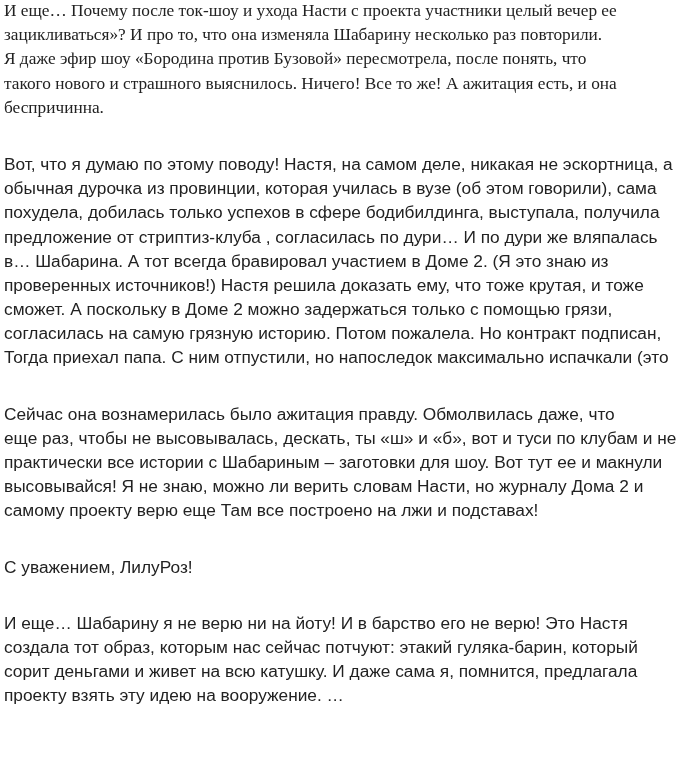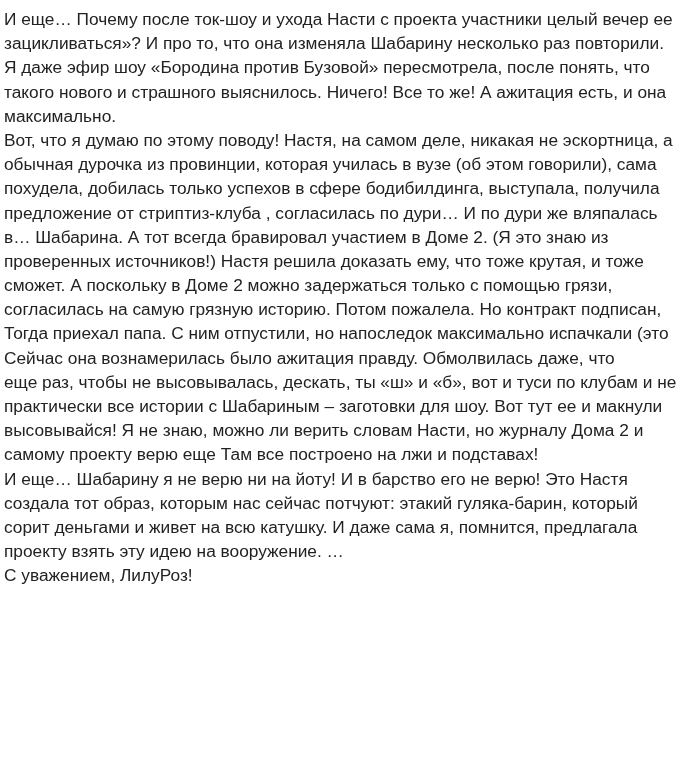--- a/index.html
+++ b/index.html
@@ -24,34 +24,35 @@
     font-size: 17.3px;
     line-height: 24.2px;
     height: 24.2px;
     white-space: nowrap;
     letter-spacing: 0px;
   }
   .paragraph {
     margin: 0;
   }
   .paragraph + .paragraph {
+    margin-top: 32px;
   }
-  .p1 { padding-top: 8px; margin-top: -1px; }
+  .p1 { padding-top: 0px; margin-top: -1px; font-family: Liberation Serif, serif; }
 </style>
 </head>
 <body>
 
 <div class="article">
 
   <p class="paragraph p1">
     <span class="line">И еще… Почему после ток-шоу и ухода Насти с проекта участники целый вечер ее</span>
     <span class="line">зацикливаться»? И про то, что она изменяла Шабарину несколько раз повторили.</span>
     <span class="line">Я даже эфир шоу «Бородина против Бузовой» пересмотрела, после понять, что</span>
     <span class="line">такого нового и страшного выяснилось. Ничего! Все то же! А ажитация есть, и она</span>
-    <span class="line">максимально.</span>
+    <span class="line">беспричинна.</span>
   </p>
 
   <p class="paragraph">
     <span class="line">Вот, что я думаю по этому поводу! Настя, на самом деле, никакая не эскортница, а</span>
     <span class="line">обычная дурочка из провинции, которая училась в вузе (об этом говорили), сама</span>
     <span class="line">похудела, добилась только успехов в сфере бодибилдинга, выступала, получила</span>
     <span class="line">предложение от стриптиз-клуба , согласилась по дури… И по дури же вляпалась</span>
     <span class="line">в… Шабарина. А тот всегда бравировал участием в Доме 2. (Я это знаю из</span>
     <span class="line">проверенных источников!) Настя решила доказать ему, что тоже крутая, и тоже</span>
     <span class="line">сможет. А поскольку в Доме 2 можно задержаться только с помощью грязи,</span>
@@ -61,23 +62,23 @@
 
   <p class="paragraph">
     <span class="line">Сейчас она вознамерилась было ажитация правду. Обмолвилась даже, что</span>
     <span class="line">еще раз, чтобы не высовывалась, дескать, ты «ш» и «б», вот и туси по клубам и не</span>
     <span class="line">практически все истории с Шабариным – заготовки для шоу. Вот тут ее и макнули</span>
     <span class="line">высовывайся! Я не знаю, можно ли  верить словам Насти, но журналу Дома 2 и</span>
     <span class="line">самому проекту верю еще  Там все построено на лжи и подставах!</span>
   </p>
 
   <p class="paragraph">
+    <span class="line">С уважением, ЛилуРоз!</span>
+  </p>
+
+  <p class="paragraph">
     <span class="line">И еще… Шабарину я не верю ни на йоту! И в барство его не верю! Это Настя</span>
     <span class="line">создала тот образ, которым нас сейчас потчуют: этакий гуляка-барин, который</span>
     <span class="line">сорит деньгами и живет на всю катушку. И даже сама я, помнится, предлагала</span>
     <span class="line">проекту взять эту идею на вооружение. …</span>
   </p>
 
-  <p class="paragraph">
-    <span class="line">С уважением, ЛилуРоз!</span>
-  </p>
-
 </div>
 
 </body></html>

